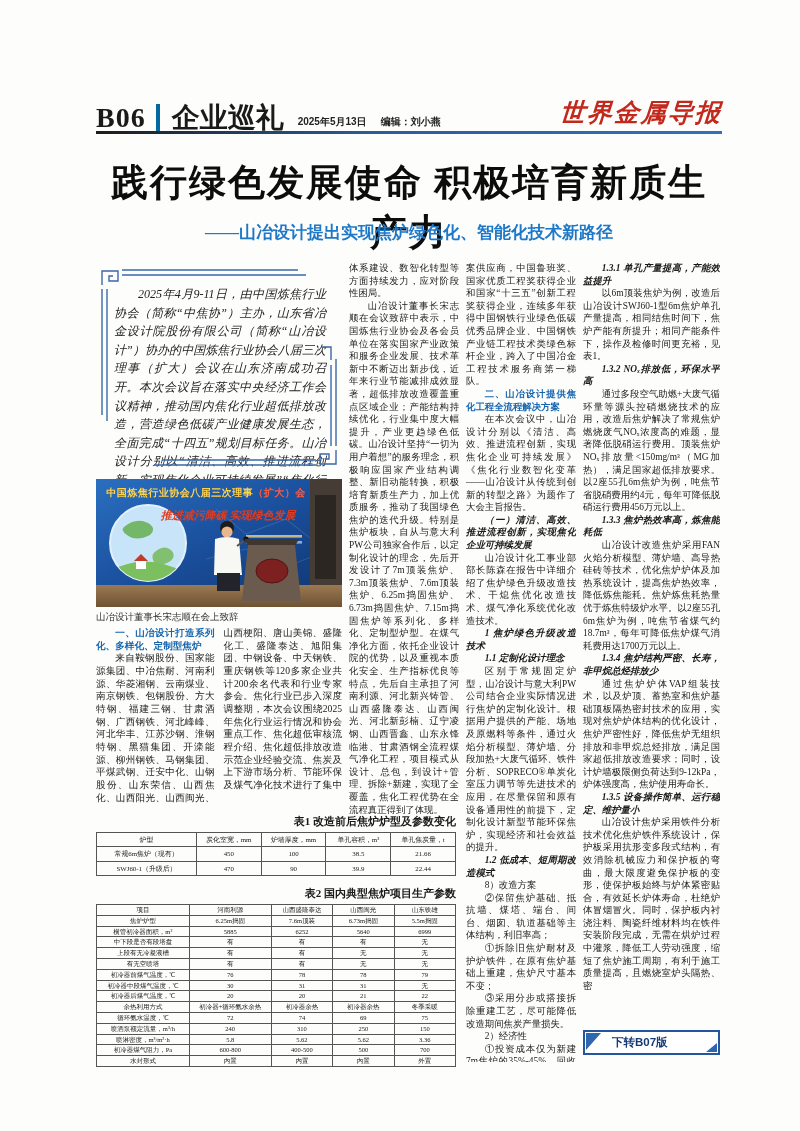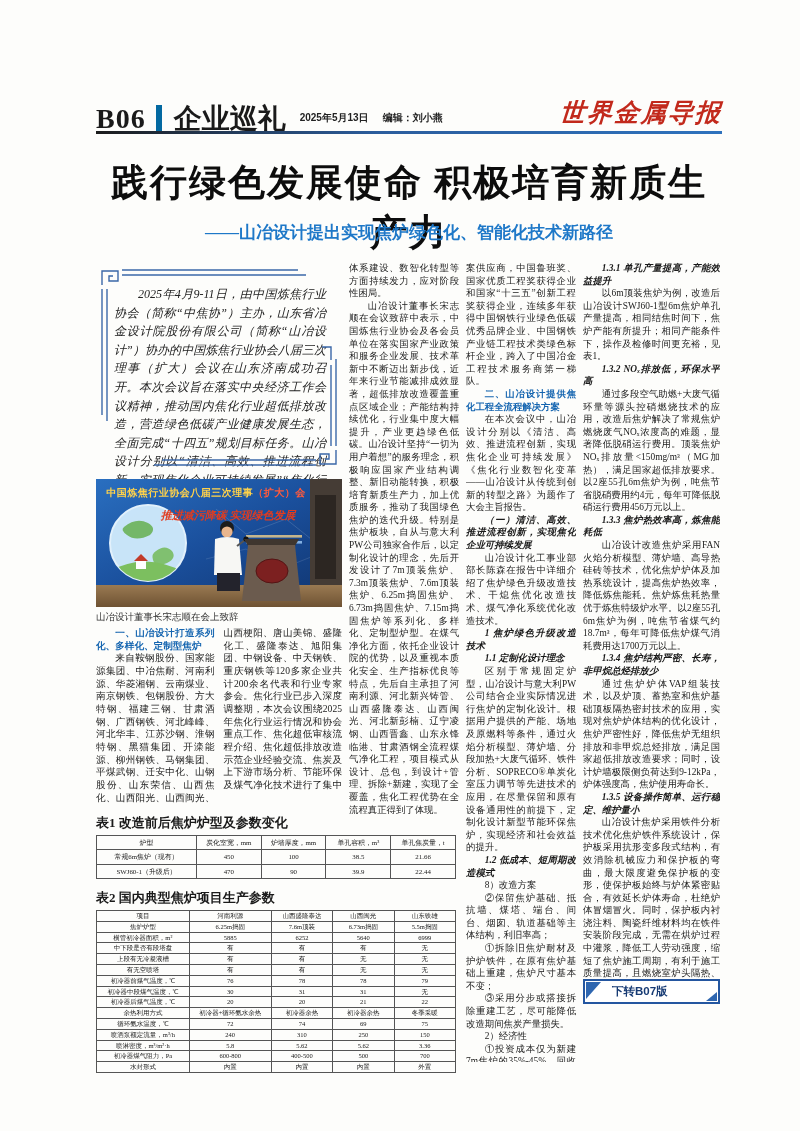--- a/index.html
+++ b/index.html
@@ -1,23 +1,23 @@
 <!DOCTYPE html>
 <html><head>
 <meta charset="utf-8">
 <style>
   html,body{margin:0;padding:0;background:#e8e8e4;}
   .page{position:relative;width:800px;height:1131px;margin:0 auto;background:#fdfdfb;
         font-family:"Liberation Serif","DejaVu Serif",serif;color:#1a1a1a;overflow:hidden;}
 
   
-  .hdr{position:absolute;left:96px;top:100px;height:38px;display:flex;align-items:center;}
+  .hdr{position:absolute;left:96px;top:94px;height:38px;display:flex;align-items:flex-end;}
   .edition{font-size:28px;font-weight:bold;letter-spacing:1px;line-height:1;}
   .section-title{font-size:28px;font-weight:bold;line-height:1;margin-left:10px;padding-left:12px;
-                 border-left:6px solid #0369a1;}
+                 border-left:4px solid #0369a1;}
   .dateline{font-size:10px;font-weight:bold;color:#222;margin-left:14px;padding-bottom:3px;
             font-family:"Liberation Sans",sans-serif;}
   .dateline span{margin-right:14px;}
   .masthead{position:absolute;right:78px;top:96px;font-size:25px;font-weight:900;font-style:italic;
             color:#c2291c;letter-spacing:2px;transform:skewX(-4deg);}
   .hdr-rule{position:absolute;left:96px;right:78px;top:131px;height:3px;
             background:linear-gradient(90deg,#1c1c1c 0%,#2b5d9d 45%,#2e72bd 100%);}
 
   
   .headline{position:absolute;left:96px;right:78px;top:158px;text-align:center;
@@ -43,32 +43,32 @@
   .coltext p.h-blue{color:#1565b0;font-weight:bold;}
   .coltext p.h-bi{font-weight:bold;font-style:italic;}
   .left-block{left:96px;top:627px;width:246px;height:188px;column-count:2;column-gap:9px;
               font-size:9.6px;line-height:12.65px;}
   .col3{left:349px;top:262px;width:110px;height:552px;}
   .col4{left:466px;top:262px;width:110px;height:800px;}
   .col5{left:583px;top:262px;width:137px;height:764px;}
 
   
   .tables{position:absolute;left:96px;top:814px;width:360px;font-family:"Liberation Serif",serif;}
-  .tbl-title{text-align:left;font-size:13px;font-weight:bold;margin:0 0 3px 0;}
+  .tbl-title{text-align:right;font-size:11px;font-weight:bold;margin:0 0 3px 0;}
   .tbl-title.second{margin-top:10px;}
   table{width:100%;border-collapse:collapse;table-layout:fixed;}
   th,td{border:0.6px solid #555;text-align:center;font-weight:normal;overflow:hidden;white-space:nowrap;}
   .t1 th,.t1 td{font-size:6.9px;padding:2px 1px;line-height:1.35;}
   .t2 th,.t2 td{font-size:6.5px;padding:1px 1px;line-height:1.2;}
   .t1 th:first-child,.t1 td:first-child{width:27%;}
   .t2 th:first-child,.t2 td:first-child{width:25%;}
   .t2 th:nth-child(2),.t2 td:nth-child(2){width:22%;}
 
   
-  .contbox{position:absolute;left:583px;top:979px;width:137px;height:25px;background:#fff;
+  .contbox{position:absolute;left:583px;top:1030px;width:137px;height:25px;background:#fff;
            border:2px solid #2456a0;box-sizing:border-box;display:flex;align-items:center;
            padding-left:27px;font-size:11.5px;font-weight:bold;color:#163a73;
            font-family:"Liberation Sans",sans-serif;}
   .contbox::before{content:'';position:absolute;left:1px;top:1px;width:0;height:0;
            border-top:17px solid #2e66b0;border-right:15px solid transparent;}
   .contbox::after{content:'';position:absolute;right:1px;bottom:1px;width:0;height:0;
            border-bottom:9px solid #2e66b0;border-left:11px solid transparent;}
 </style>
 </head>
 <body>

